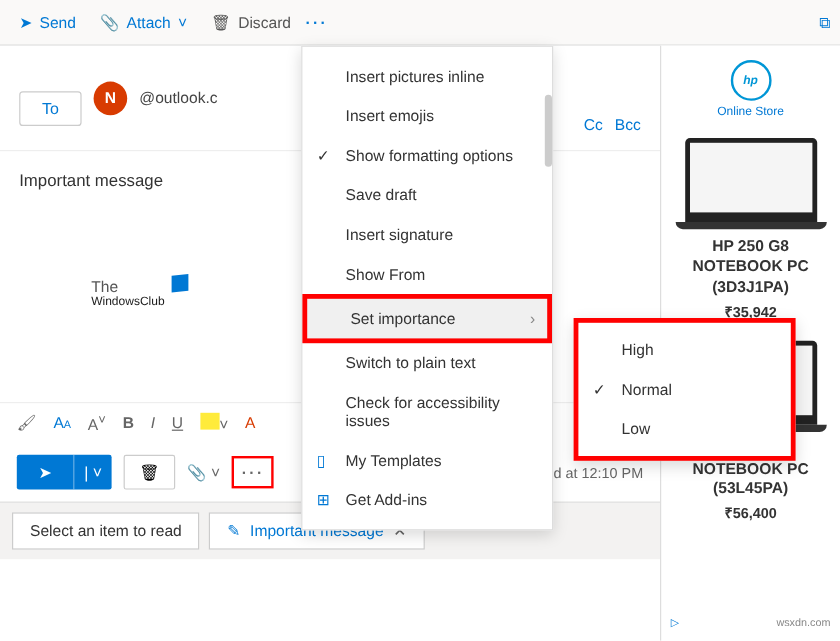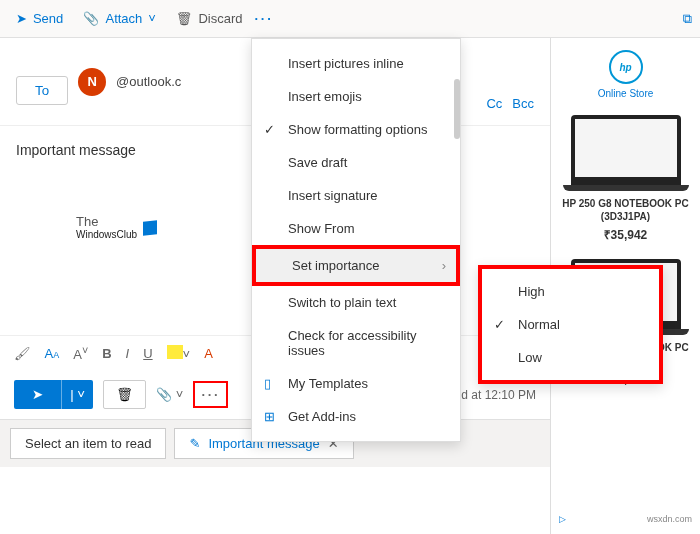--- a/index.html
+++ b/index.html
@@ -14,21 +14,21 @@
 .compose{flex:1;position:relative;}
 .row-to{display:flex;align-items:center;padding:14px 16px;border-bottom:1px solid #eee;gap:10px;}
 .to-btn{border:1px solid #ccc;border-radius:3px;padding:6px 18px;color:#0078d4;background:#fff;margin-top:18px;}
 .avatar{width:28px;height:28px;border-radius:50%;background:#d83b01;color:#fff;display:flex;align-items:center;justify-content:center;font-weight:600;}
 .email{color:#444;}
 .ccbcc{margin-left:auto;color:#0078d4;display:flex;gap:10px;margin-top:44px;}
 .subject{padding:16px;color:#333;font-size:14px;border-bottom:1px solid transparent;}
 .body{padding:40px 16px 20px;height:160px;}
 .logo{display:flex;align-items:center;gap:6px;margin-left:60px;}
 .logo .sq{width:14px;height:14px;background:#0078d4;transform:skewY(-6deg);}
-.logo .txt{line-height:1.1;}
+.logo .txt{line-height:1.1;margin-top:17px;}
 .logo .t1{color:#555;font-size:13px;}
 .logo .t2{color:#1a1a1a;font-size:10px;font-weight:400;}
 .fmtbar{display:flex;align-items:center;gap:14px;padding:8px 14px;border-top:1px solid #eee;color:#666;}
 .fmtbar .b{font-weight:bold;}.fmtbar .i{font-style:italic;}.fmtbar .u{text-decoration:underline;}
 .hl{background:#ffeb3b;width:16px;height:14px;display:inline-block;}
 .sendrow{display:flex;align-items:center;gap:10px;padding:10px 14px;}
 .sendbtn{background:#0078d4;color:#fff;border:none;display:flex;align-items:center;border-radius:2px;overflow:hidden;}
 .sendbtn .pane{padding:7px 18px;display:flex;align-items:center;}
 .sendbtn .split{border-left:1px solid rgba(255,255,255,.4);padding:7px 8px;}
 .trash{border:1px solid #ccc;padding:6px 12px;background:#fff;border-radius:2px;}
@@ -48,21 +48,21 @@
 .submenu{position:absolute;top:265px;left:478px;width:185px;background:#fff;border:4px solid red;box-shadow:0 4px 12px rgba(0,0,0,.15);z-index:25;padding:6px 0;}
 .smi{padding:9px 16px 9px 36px;position:relative;font-size:13px;}
 .smi.chk::before{content:'✓';position:absolute;left:12px;}
 .scroll{position:absolute;right:0;top:40px;width:6px;height:60px;background:#ccc;border-radius:3px;}
 .ad{width:150px;border-left:1px solid #ddd;background:#fff;display:flex;flex-direction:column;align-items:center;padding:8px 4px;font-size:10px;text-align:center;}
 .hp-logo{width:34px;height:34px;border:2px solid #0096d6;border-radius:50%;display:flex;align-items:center;justify-content:center;color:#0096d6;font-style:italic;font-weight:bold;margin:4px 0;}
 .store{color:#0078d4;font-weight:400;margin-bottom:10px;}
 .laptop{width:110px;height:70px;background:#222;border-radius:4px 4px 0 0;position:relative;margin:6px 0 2px;}
 .laptop::after{content:'';position:absolute;bottom:-6px;left:-8px;right:-8px;height:6px;background:#333;border-radius:0 0 6px 6px;}
 .screen{position:absolute;inset:4px 4px 8px 4px;background:#f5f5f5;}
-.pname{font-size:10px;color:#333;font-weight:600;margin-top:10px;line-height:1.3;}
+.pname{font-size:13px;color:#333;font-weight:600;margin-top:10px;line-height:1.3;}
 .price{font-weight:bold;font-size:12px;margin:3px 0 10px;}
 .adfoot{margin-top:auto;width:100%;display:flex;justify-content:space-between;align-items:center;padding:2px 4px;color:#888;font-size:9px;}
 .tri{color:#0078d4;}
 </style>
 </head>
 <body>
 
 <div class="toolbar">
   <div class="tbtn">
       <span class="ico">➤</span>

